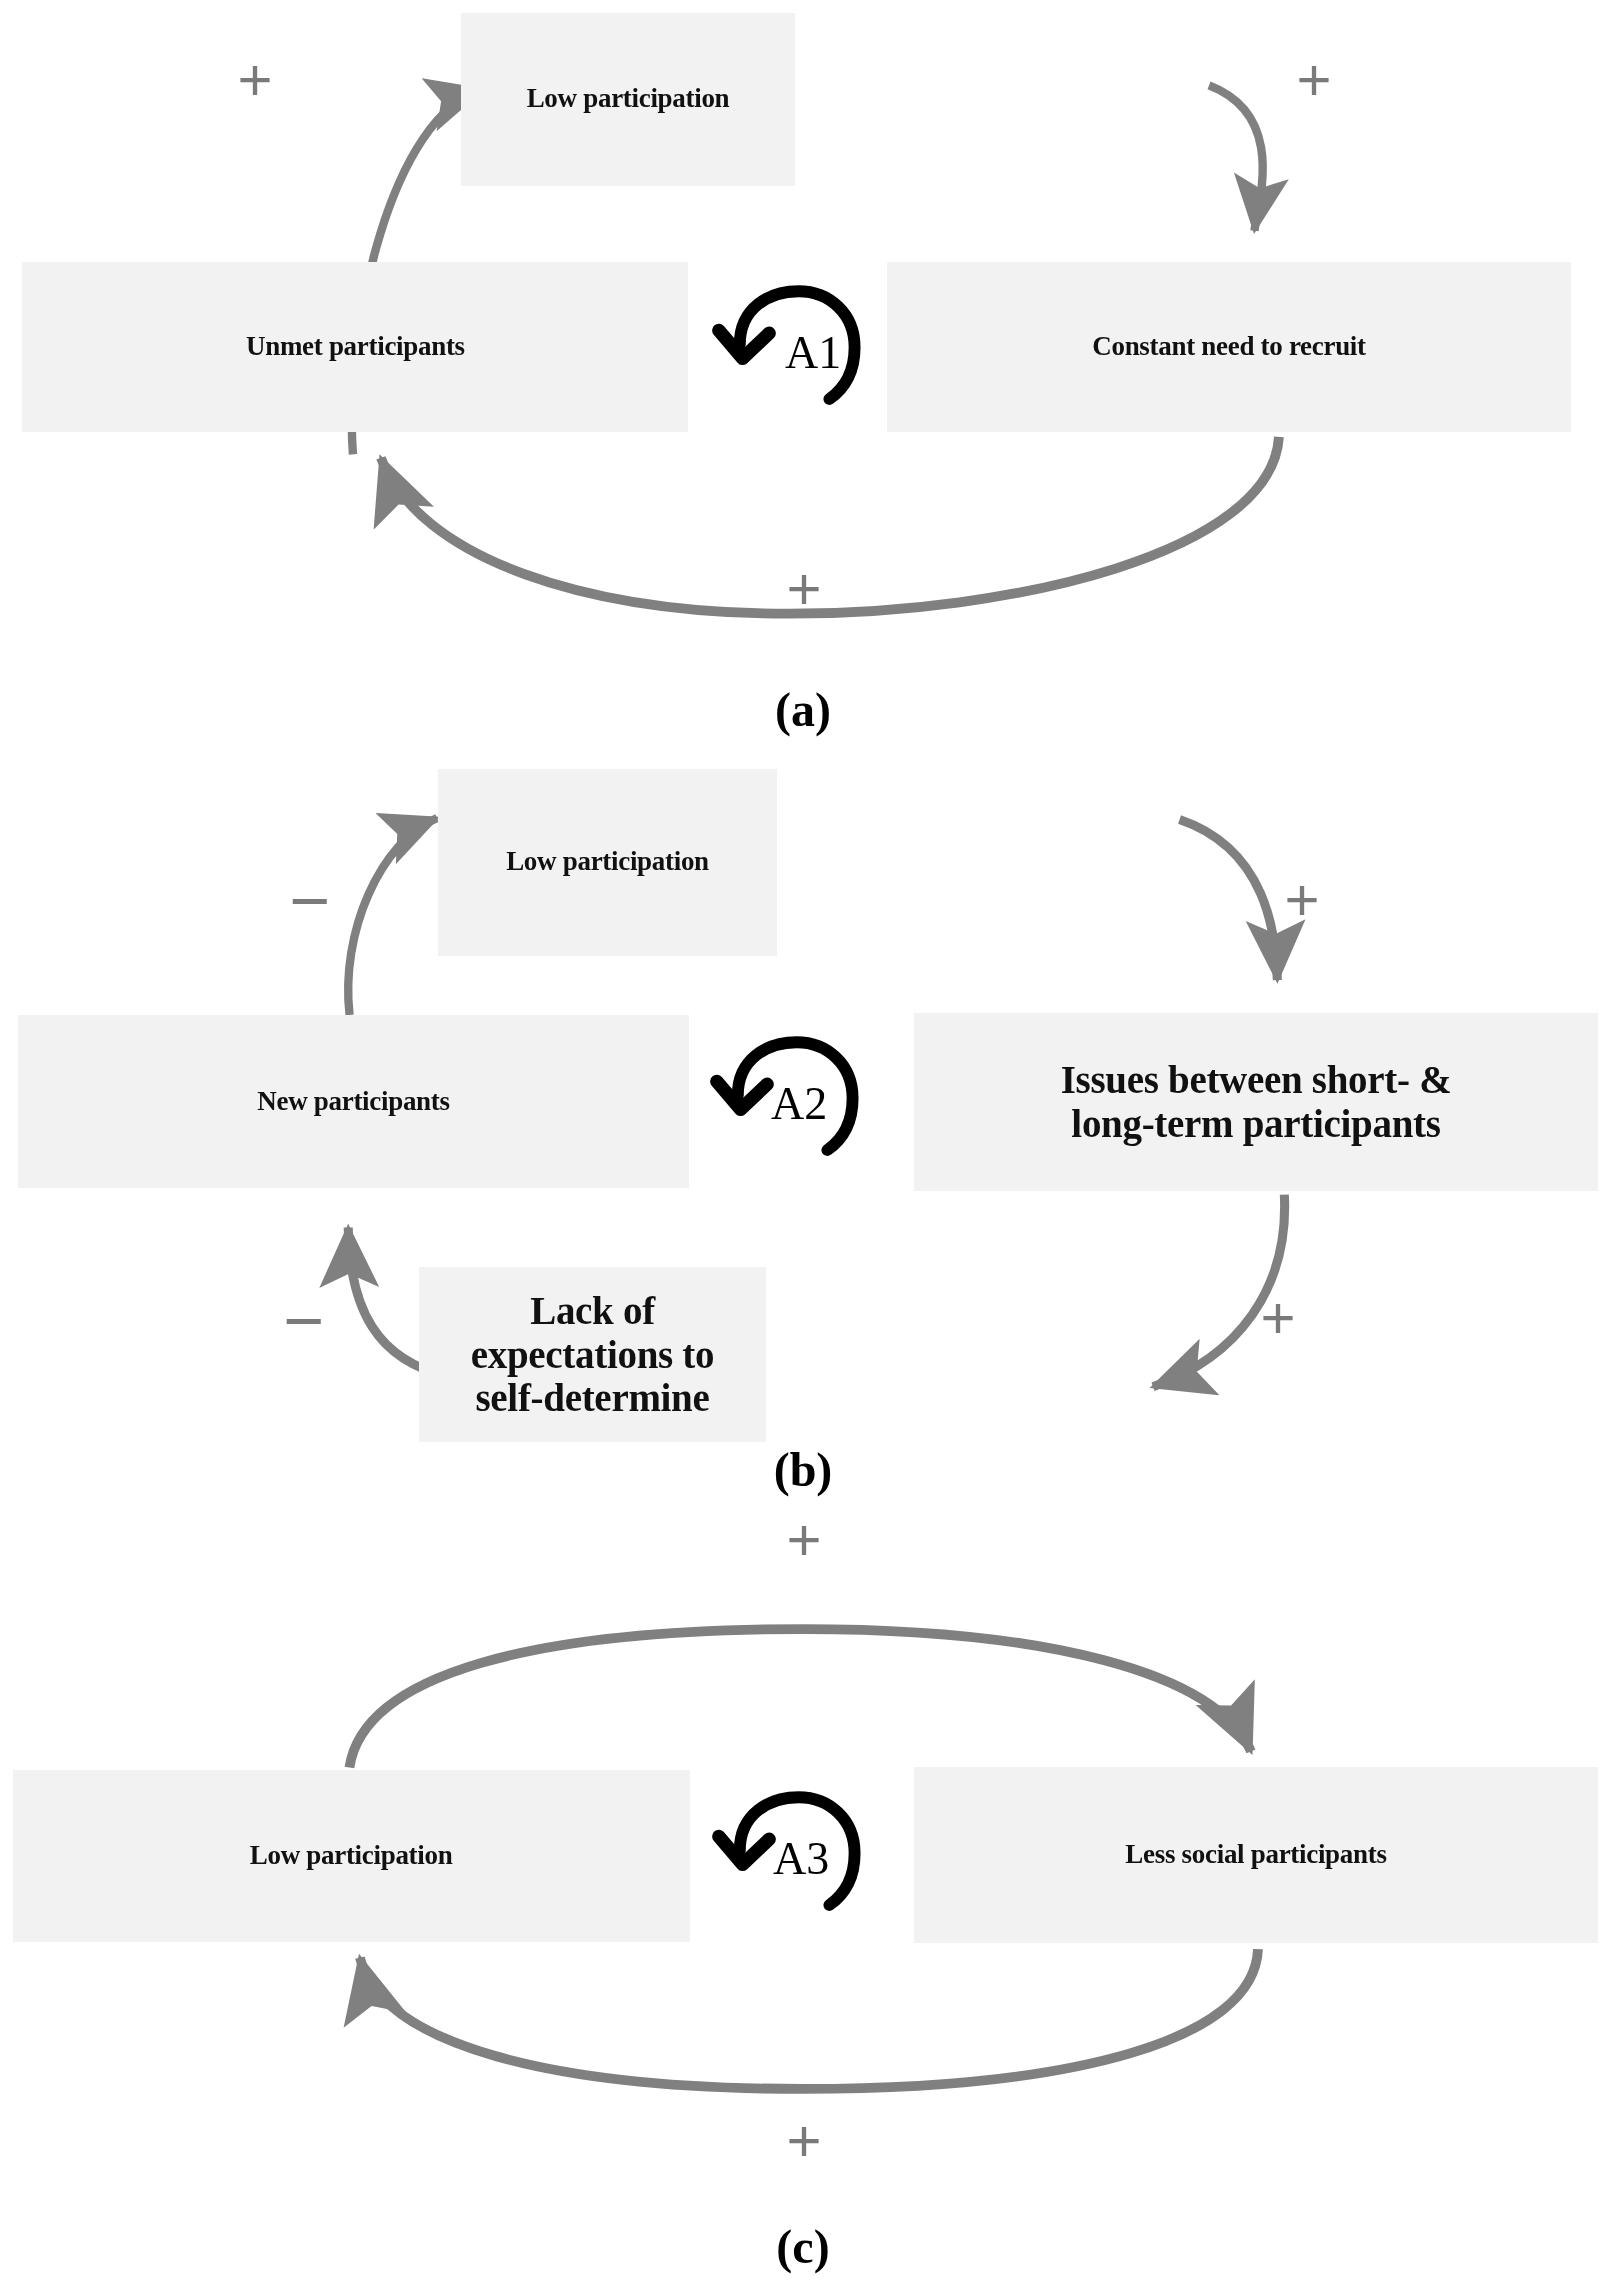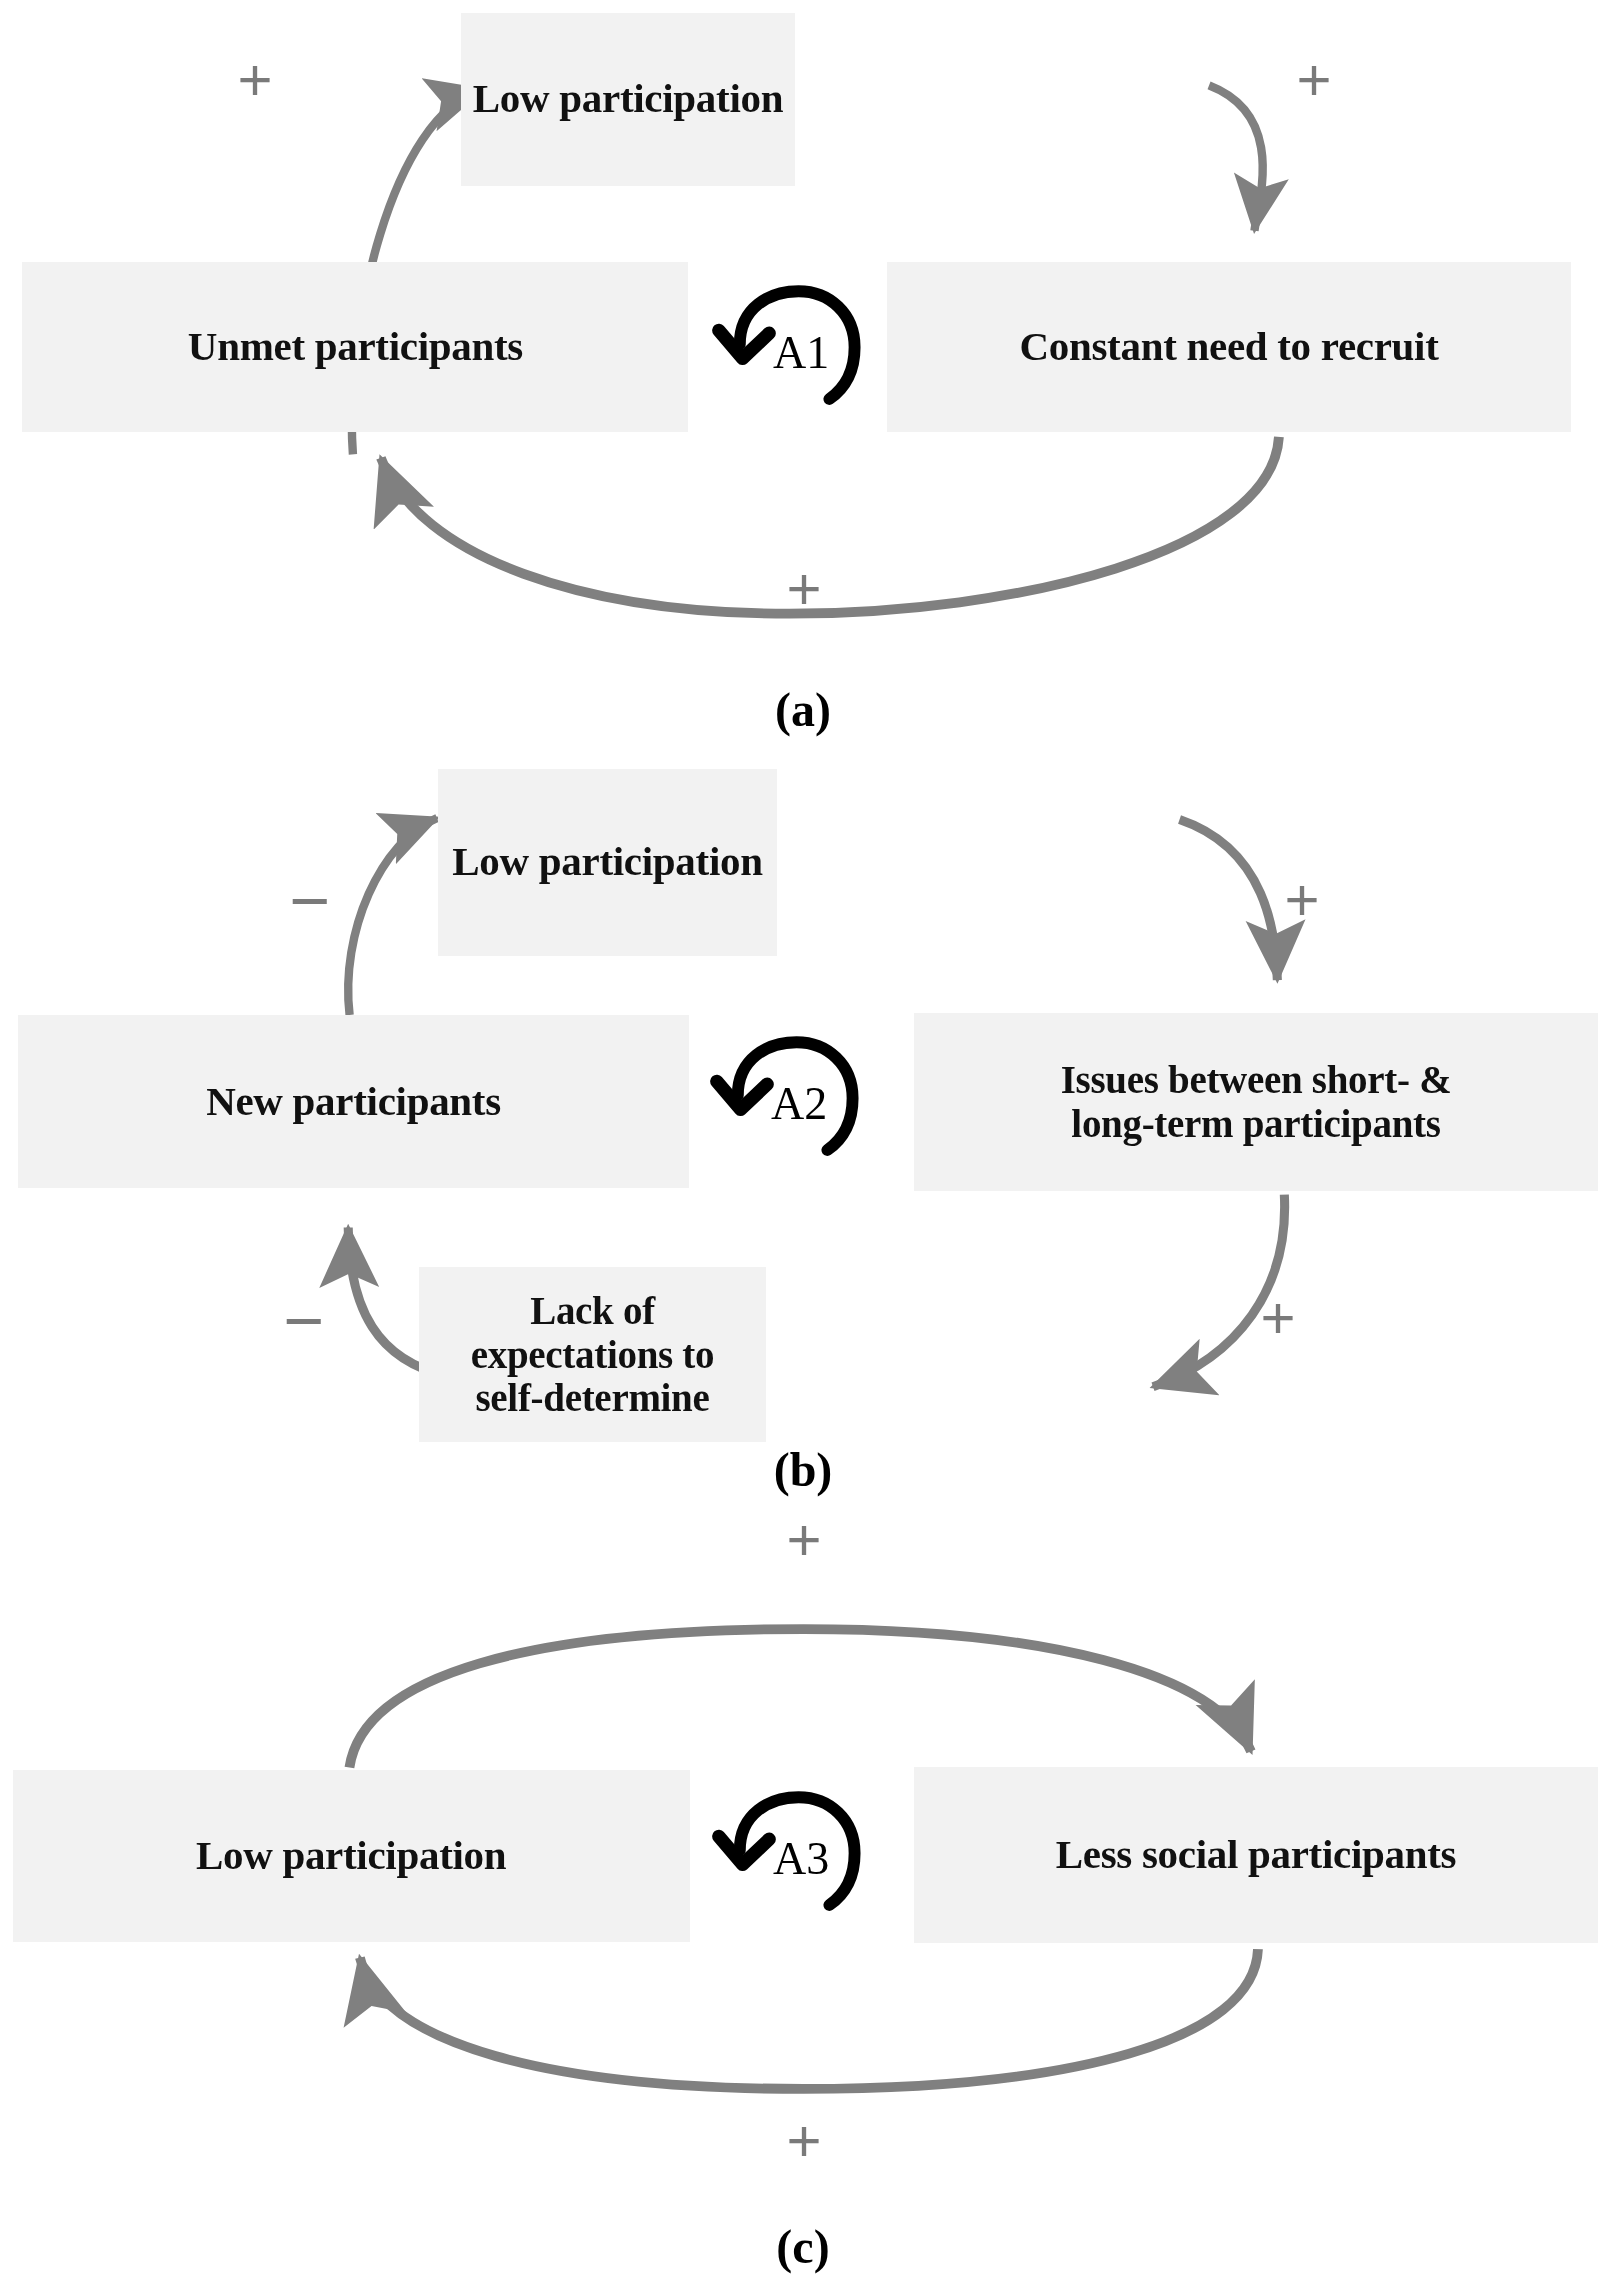--- a/index.html
+++ b/index.html
@@ -28,21 +28,21 @@
     display: flex;
     align-items: center;
     justify-content: center;
     text-align: center;
     box-sizing: border-box;
   }
   .node-label {
     font-family: "Liberation Serif", "DejaVu Serif", serif;
     font-weight: bold;
     color: #111111;
-    font-size: 41px;
+    font-size: 27px;
     line-height: 1.16;
     letter-spacing: -0.3px;
     padding: 0 9.8px;
   }
   .node-label.two-line {
     font-size: 39px;
     line-height: 1.12;
   }
   .sign {
     position: absolute;
@@ -116,21 +116,21 @@
 
     <div class="node-box" style="left:887px; top:262px; width:684px; height:170px;align-items:center;">
       <span class="node-label">Constant need to recruit</span>
     </div>
 
     <div class="loop-marker" style="left:709px; top:280px; width:175px; height:140px;">
       <svg width="175" height="140" viewBox="0 0 250 200" aria-hidden="true">
         <path d="M44,92 C44,40 86,16 128,16 C172,16 208,48 208,96 C208,132 192,156 172,170" fill="none" stroke="#000000" stroke-width="17" stroke-linecap="round"></path>
         <path d="M14,72 L48,112 L86,76" fill="none" stroke="#000000" stroke-width="19" stroke-linecap="round" stroke-linejoin="round"></path>
       </svg>
-      <span class="loop-id" style="left:64px; top:50px;text-align:center;">A1</span>
+      <span class="loop-id" style="left:76px; top:50px;text-align:center;">A1</span>
     </div>
 
     <div class="sign" style="left:213px; top:50px;">+</div>
     <div class="sign" style="left:1272px; top:50px;">+</div>
     <div class="sign" style="left:762px; top:559px;">+</div>
 
     <div class="caption" style="top:682px;">(a)</div>
   </div>
 
   <div class="panel" style="top:758px; height:744px;">

